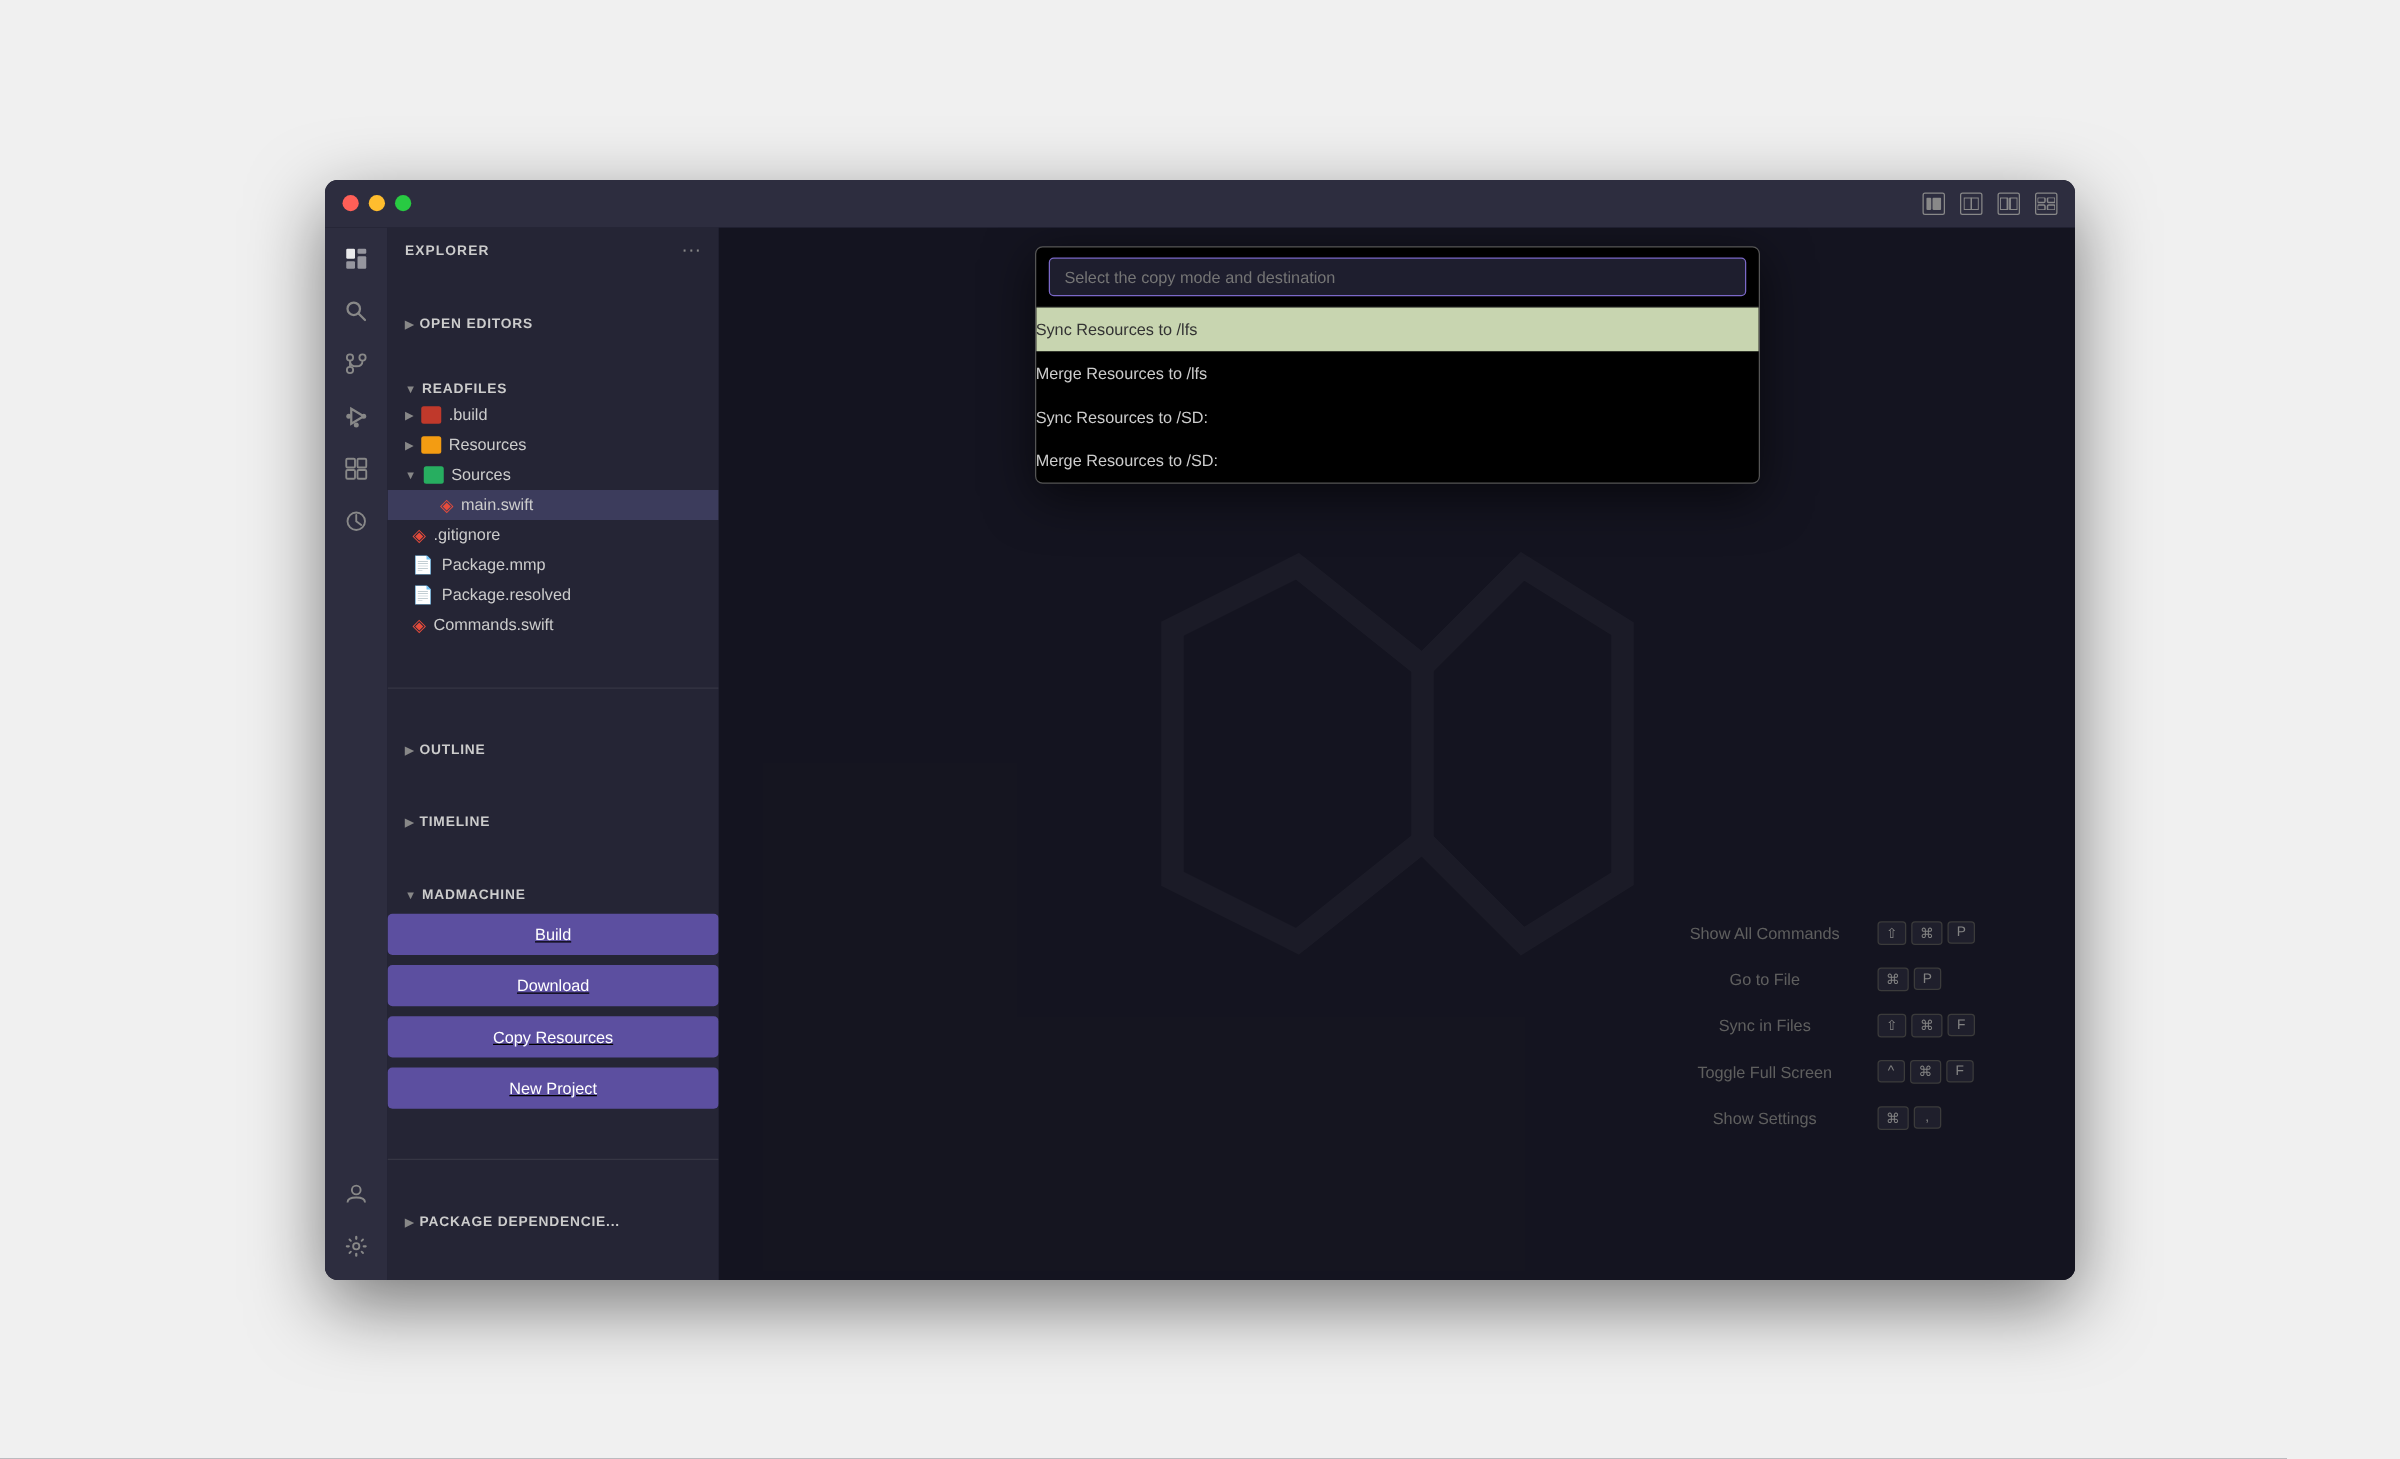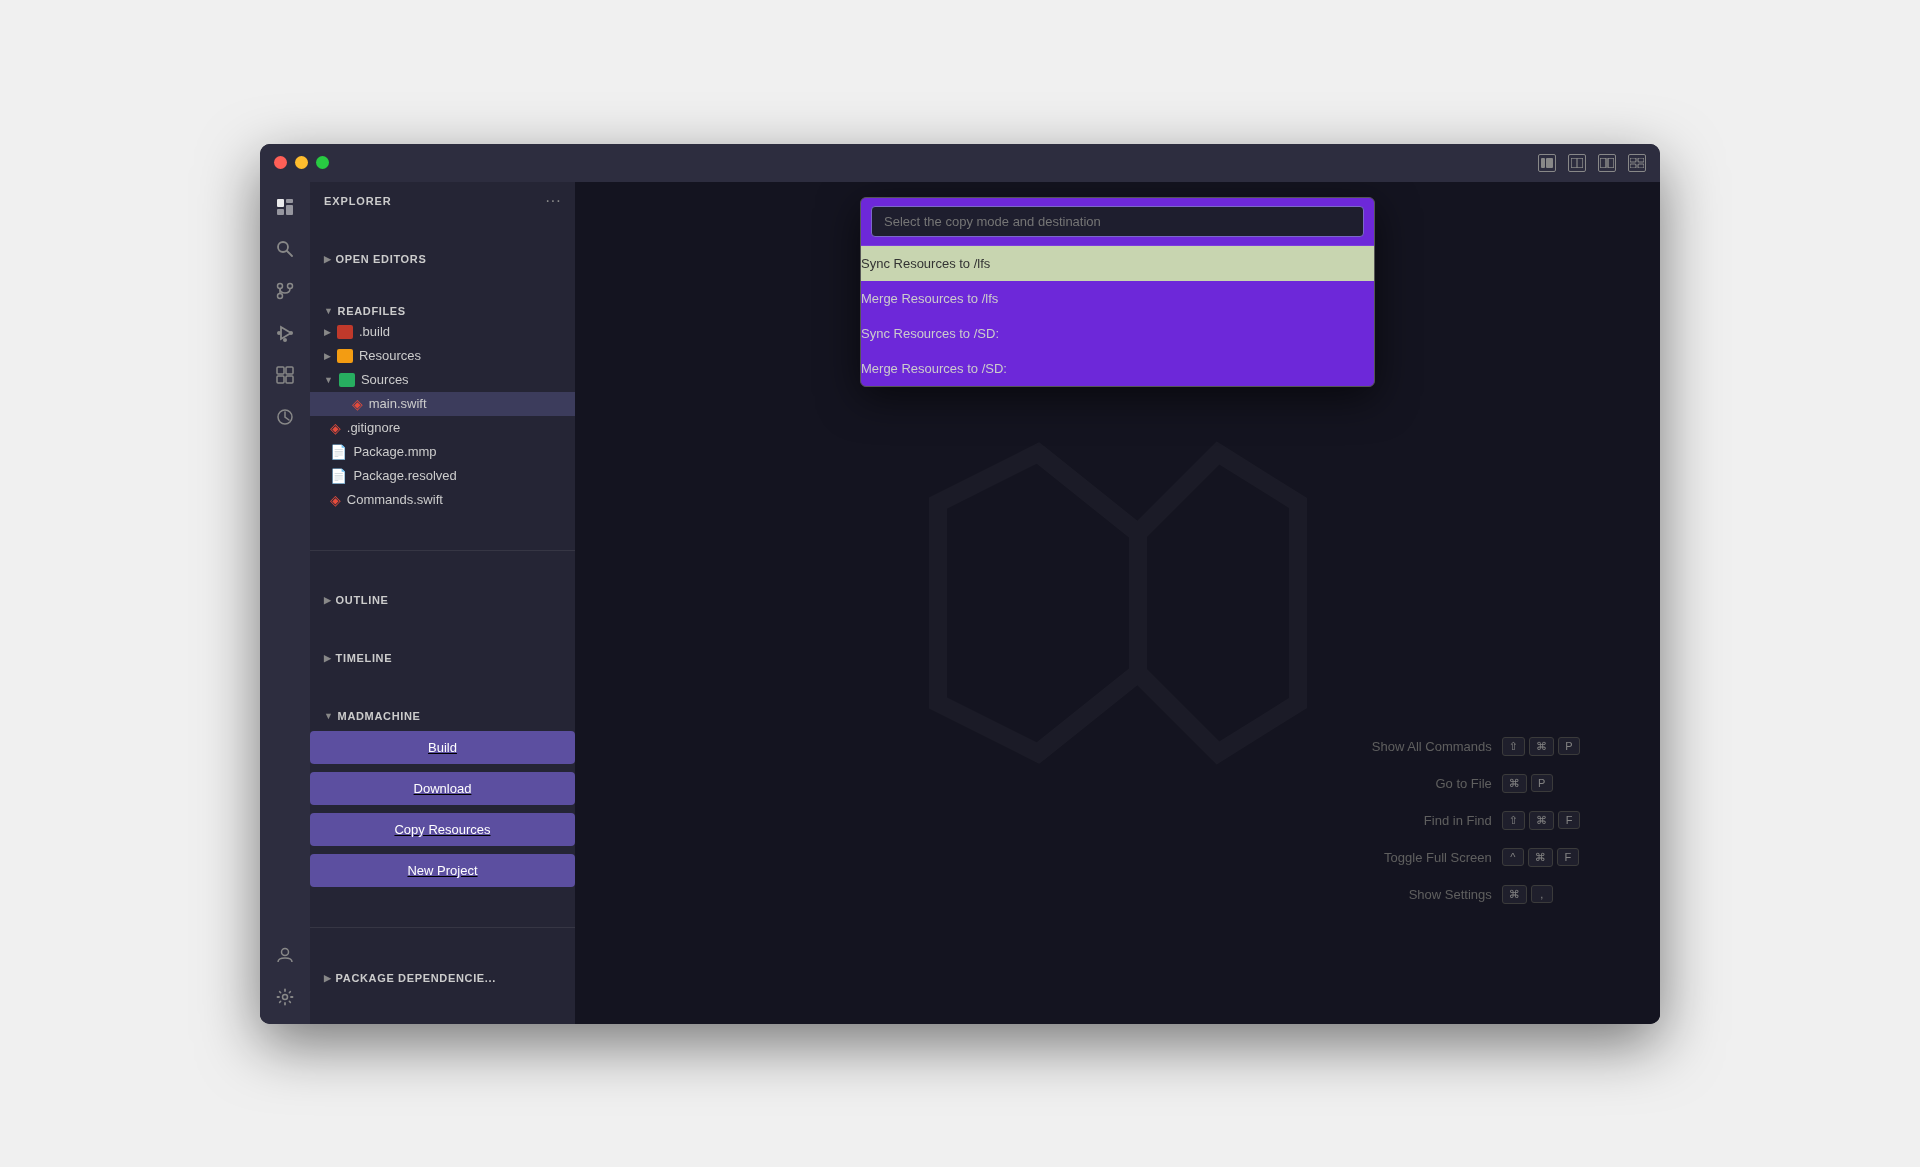--- a/index.html
+++ b/index.html
@@ -278,21 +278,21 @@
     .shortcut-row {
       display: flex;
       align-items: center;
       gap: 10px;
     }
 
     .shortcut-label {
       font-size: 13px;
       color: #888;
       min-width: 160px;
-      text-align: right;
+      text-align: center;
     }
 
     .shortcut-keys {
       display: flex;
       gap: 4px;
       align-items: center;
     }
 
     .key-badge {
       background: #2d2d3f;
@@ -314,22 +314,22 @@
       bottom: 0;
       background: rgba(0,0,0,0.3);
       z-index: 100;
       display: flex;
       justify-content: center;
       align-items: flex-start;
       padding-top: 15px;
     }
 
     .command-palette {
-      width: 515px;
-      background: #6d28d9;
+      width: 580px;
+      background: #000000;
       border: 1px solid #555;
       border-radius: 6px;
       overflow: hidden;
       box-shadow: 0 10px 40px rgba(0,0,0,0.6);
     }
 
     .command-input-wrapper {
       padding: 8px 10px;
       border-bottom: 1px solid rgba(255,255,255,0.1);
     }
@@ -588,21 +588,21 @@
           </div>
         </div>
         <div class="shortcut-row">
           <span class="shortcut-label">Go to File</span>
           <div class="shortcut-keys">
             <span class="key-badge">⌘</span>
             <span class="key-badge">P</span>
           </div>
         </div>
         <div class="shortcut-row">
-          <span class="shortcut-label">Find in Find</span>
+          <span class="shortcut-label">Sync in Files</span>
           <div class="shortcut-keys">
             <span class="key-badge">⇧</span>
             <span class="key-badge">⌘</span>
             <span class="key-badge">F</span>
           </div>
         </div>
         <div class="shortcut-row">
           <span class="shortcut-label">Toggle Full Screen</span>
           <div class="shortcut-keys">
             <span class="key-badge">^</span>

